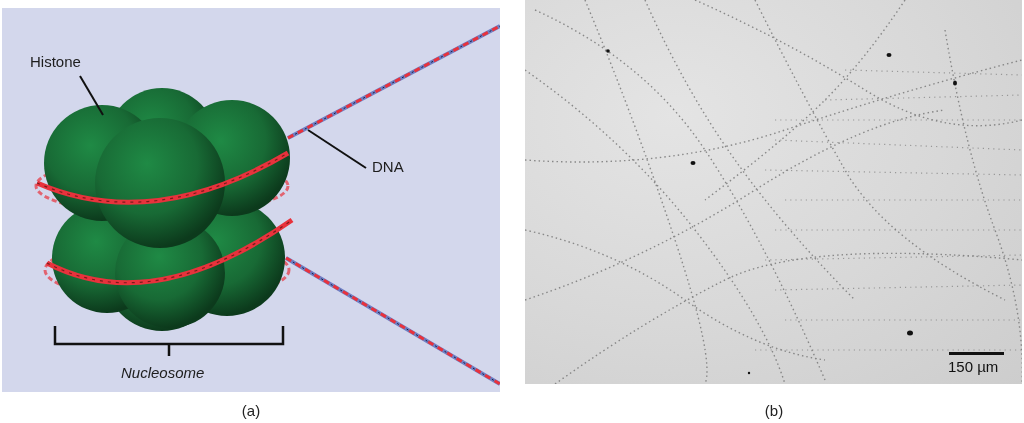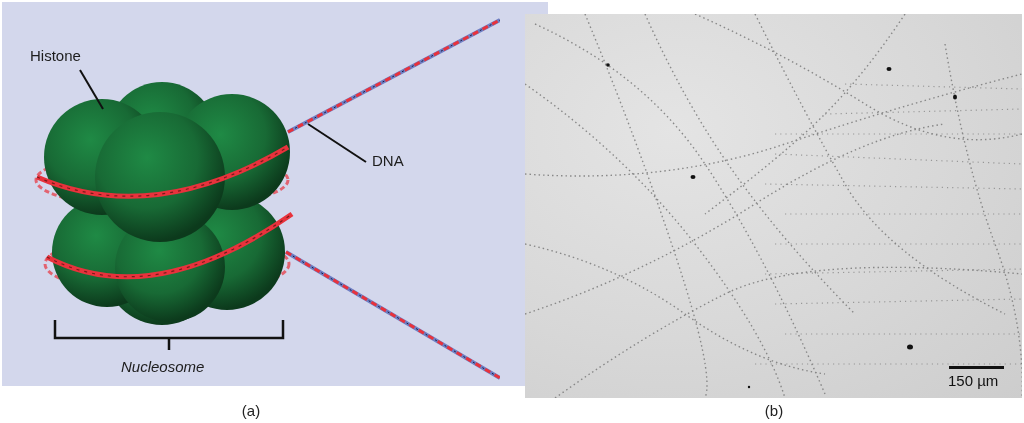--- a/index.html
+++ b/index.html
@@ -1,20 +1,20 @@
 <!DOCTYPE html>
 <html><head>
   <meta charset="utf-8">
   <style>
     html, body { margin: 0; padding: 0; background: #ffffff; }
     body { width: 1024px; height: 423px; position: relative; overflow: hidden;
            font-family: "Liberation Sans", "DejaVu Sans", sans-serif; color: #222; }
     .panel { position: absolute; }
-    #panel-a { left: 2px; top: 2px; width: 498px; height: 384px; background: #d3d7ec; overflow: hidden; padding-left: 48px; }
-    #panel-b { left: 525px; top: 14px; width: 497px; height: 384px; overflow: hidden;
+    #panel-a { left: 2px; top: 8px; width: 498px; height: 384px; background: #d3d7ec; overflow: hidden; }
+    #panel-b { left: 525px; top: 0; width: 497px; height: 384px; overflow: hidden;
                background: radial-gradient(ellipse at 30% 30%, #e4e4e4 0%, #d8d8d8 55%, #cdcdcd 100%); text-align: right; }
     .label { position: absolute; font-size: 15px; color: #1d1d1d; white-space: nowrap; }
     .caption { position: absolute; top: 402px; font-size: 15px; color: #222; transform: translateX(-50%); }
     .scalebar { position: absolute; left: 424px; top: 352px; width: 55px; height: 3px; background: #111; }
     .scale-text { position: absolute; left: 423px; top: 358px; font-size: 15px; color: #111; }
     svg { position: absolute; left: 0; top: 0; }
   </style>
 </head>
 <body>
 

